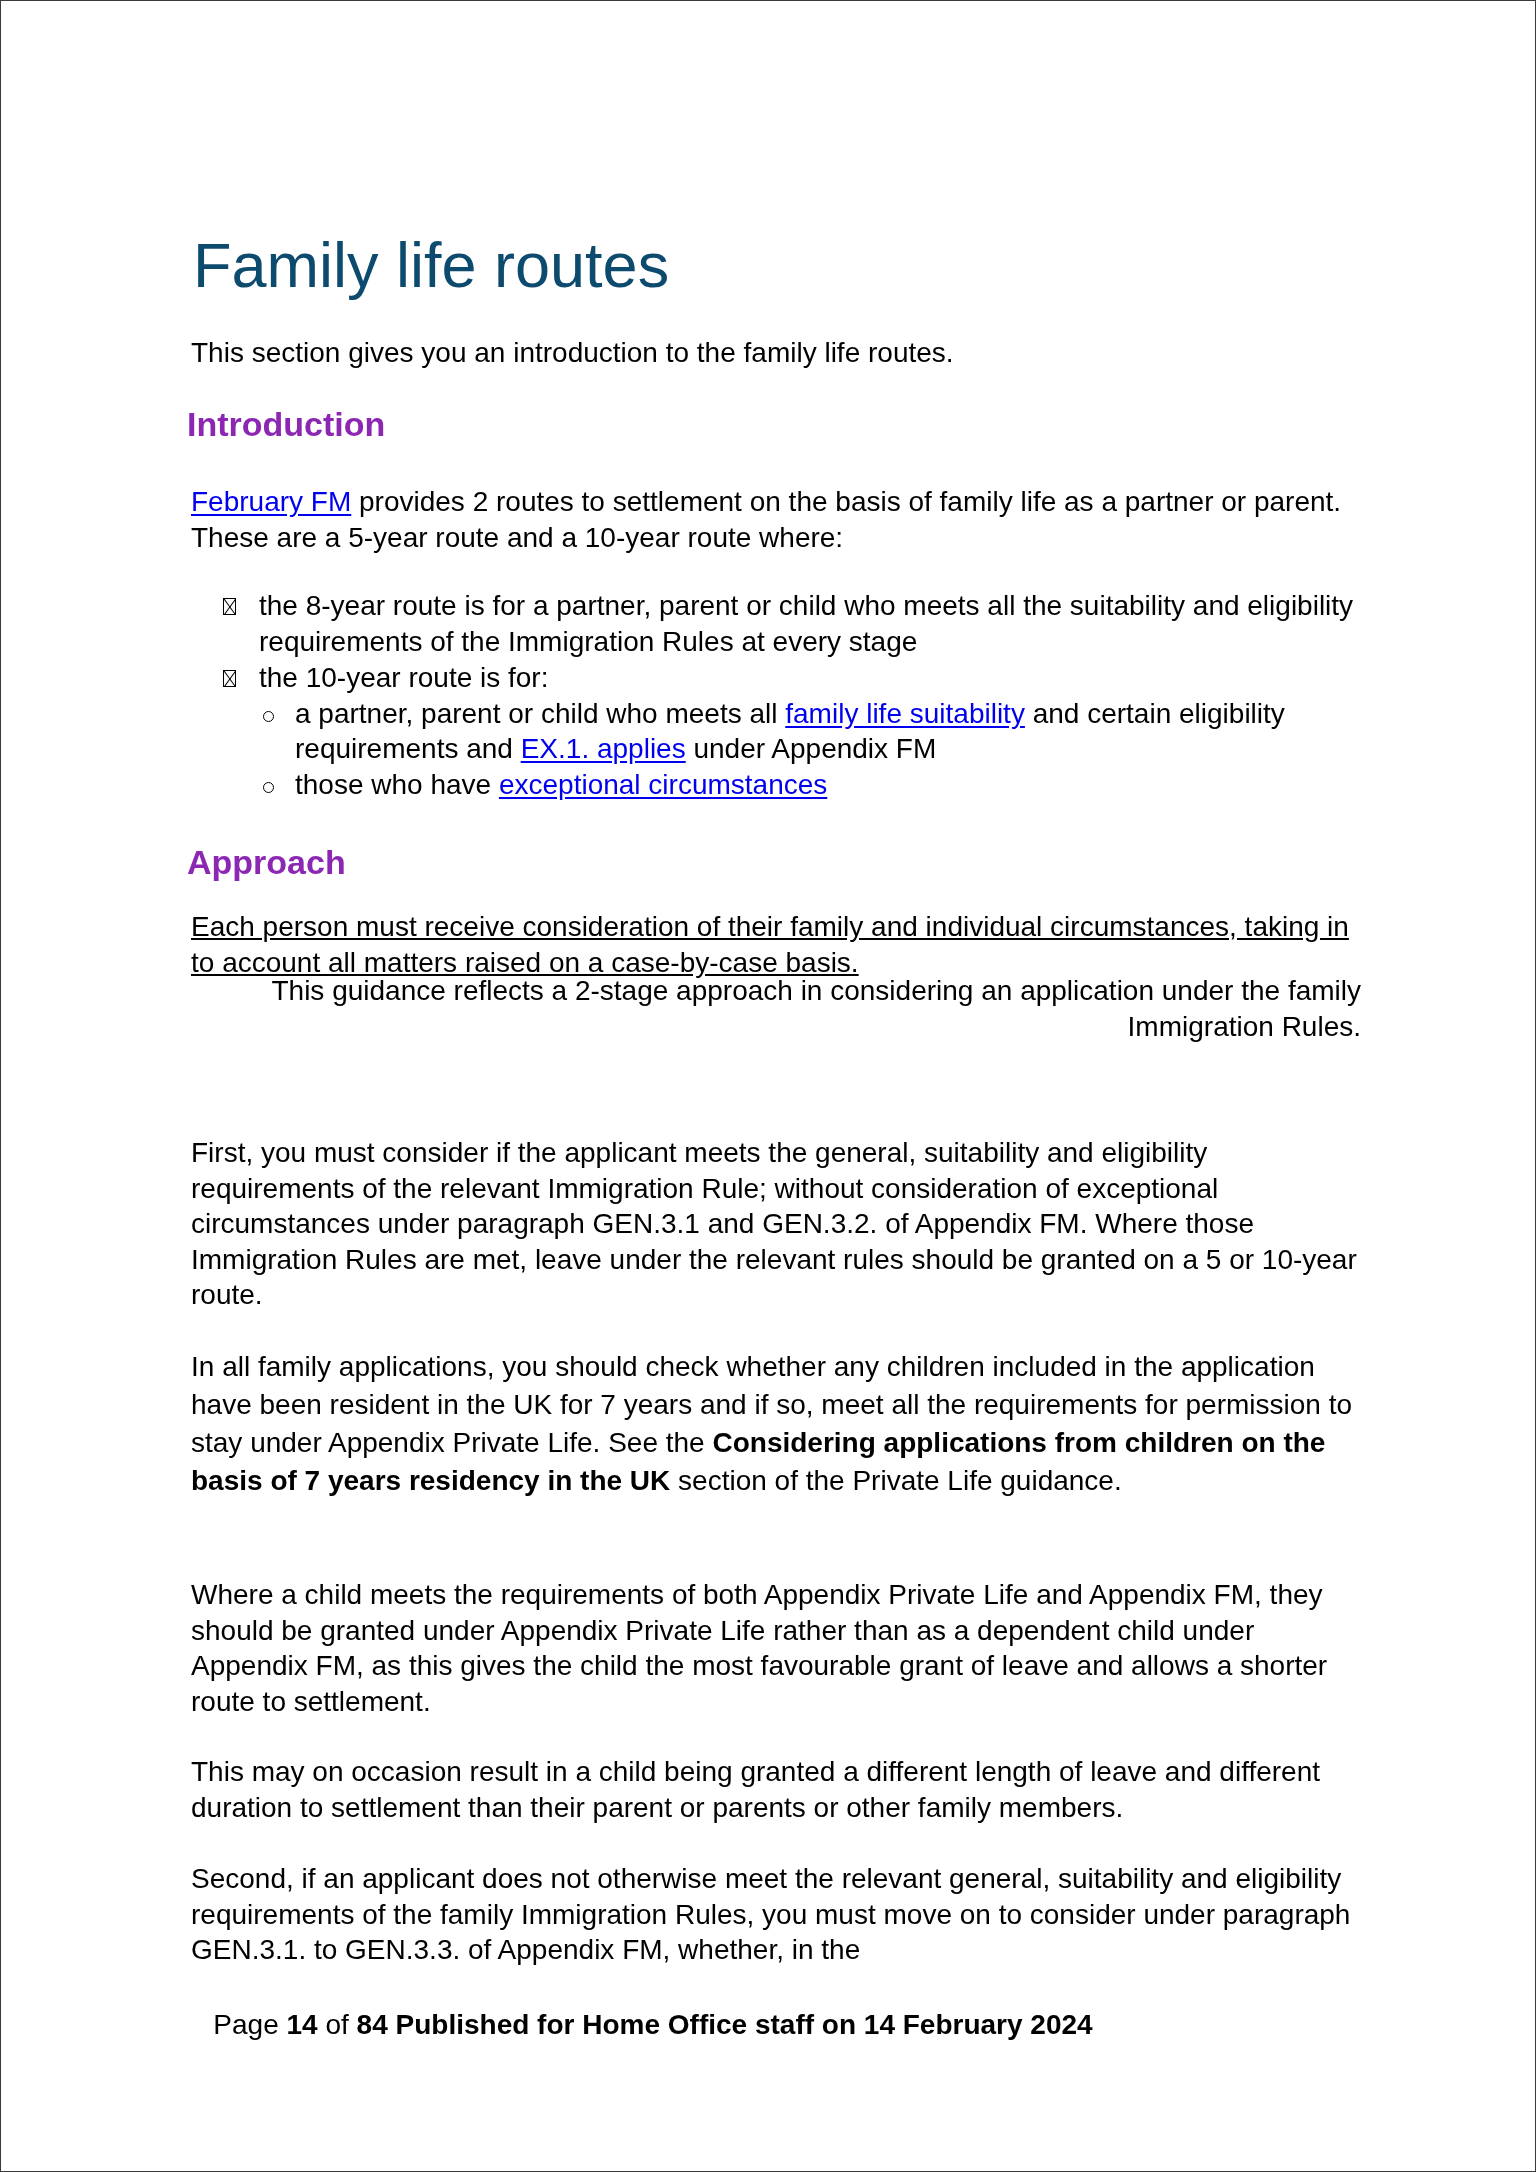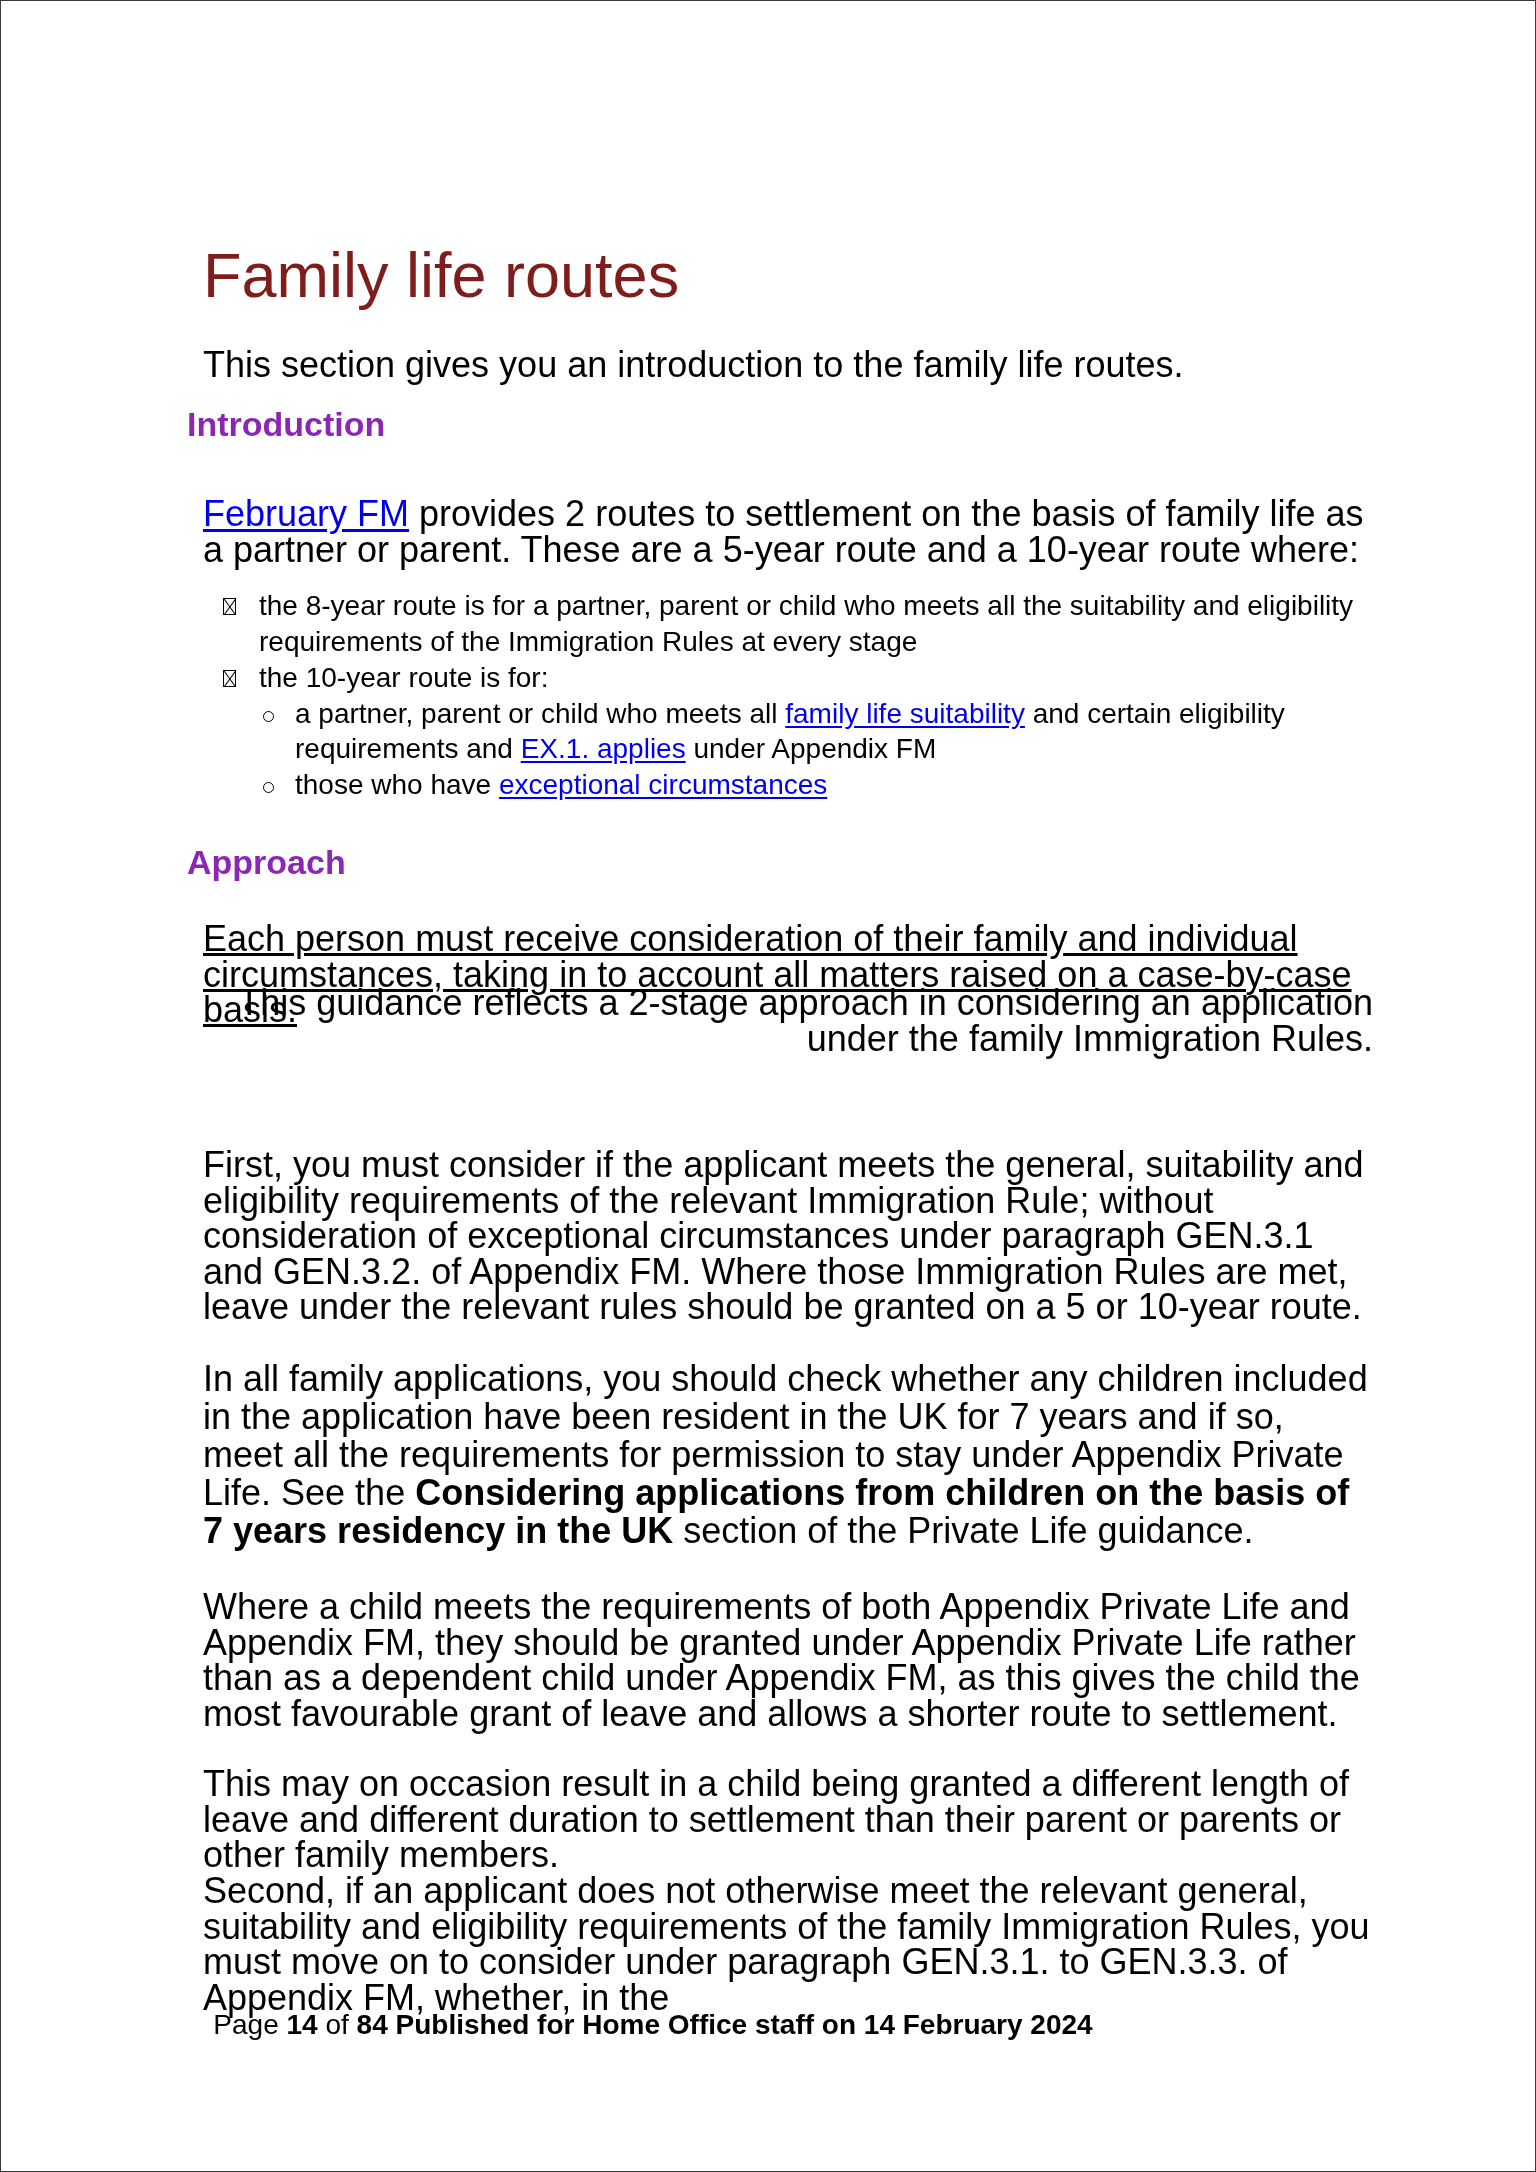--- a/index.html
+++ b/index.html
@@ -8,32 +8,32 @@
     font-family: "Liberation Sans", sans-serif; color: #000000;
   }
   .page {
     position: absolute; left: 0; top: 0; width: 1534px; height: 2170px;
     border: 1px solid #3a3a3a; box-sizing: content-box; background: #fff;
   }
   .content {
     position: absolute; left: 186px; top: 0; width: 1170px;
   }
   .title {
-    position: absolute; top: 220px; left: 0; margin: 16px;
-    font-size: 63px; font-weight: normal; color: #7f1d1d; line-height: 76px;
+    position: absolute; top: 220px; left: 0; margin: 6px;
+    font-size: 63px; font-weight: normal; color: #0c4a6e; line-height: 76px;
     white-space: nowrap;
   }
   .h2 {
     position: absolute; left: 0; margin: 0;
     font-size: 34px; font-weight: bold; color: #8B27B3; line-height: 46px;
     white-space: nowrap;
   }
   .p {
-    position: absolute; left: 0; margin: 16px; width: 1170px;
-    font-size: 36px; line-height: 35.6px;
+    position: absolute; left: 0; margin: 4px; width: 1170px;
+    font-size: 28px; line-height: 35.6px;
   }
   .p.tall { line-height: 38px; }
   a.link { color: #0000EE; text-decoration: underline; text-underline-offset: 3px; }
   b { font-weight: bold; }
 
   .list { position: absolute; left: 0; width: 1170px; margin: 0; padding: 0; list-style: none; font-size: 28px; line-height: 35.6px; }
   .li1 { position: relative; padding-left: 72px; }
   .box-bullet {
     position: absolute; left: 36px; top: 10px; width: 13px; height: 17px;
     border: 1.5px solid #000; box-sizing: border-box; overflow: hidden;

